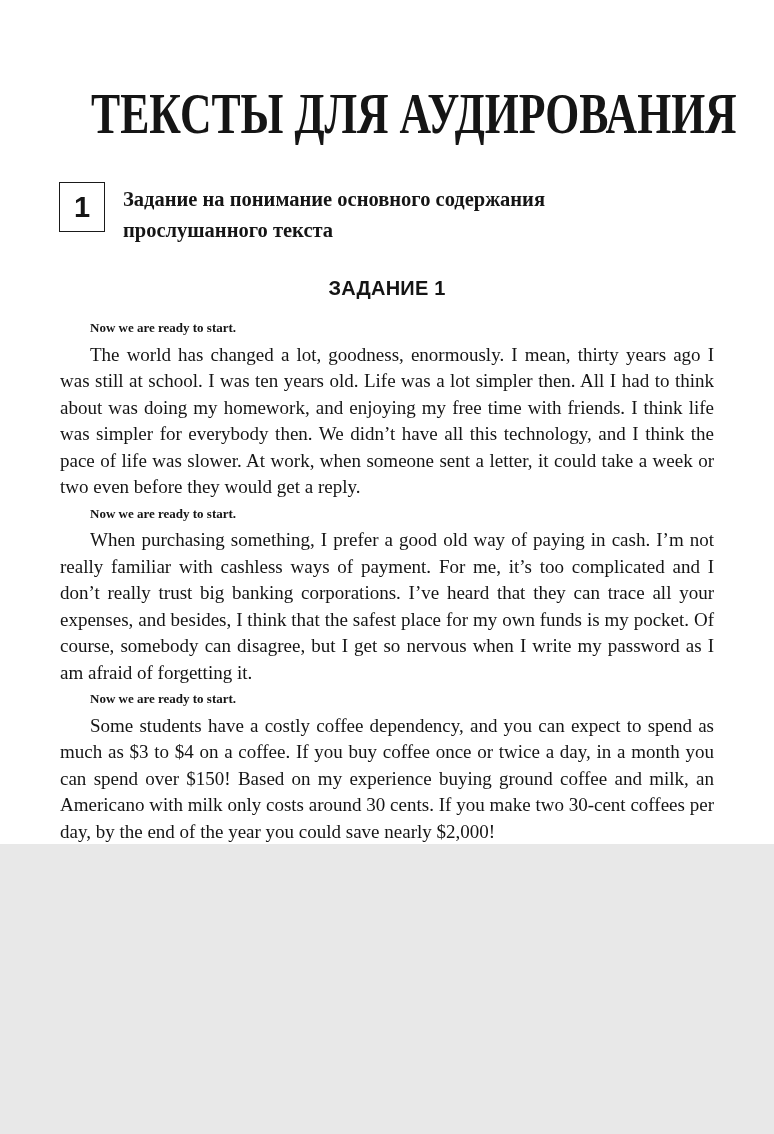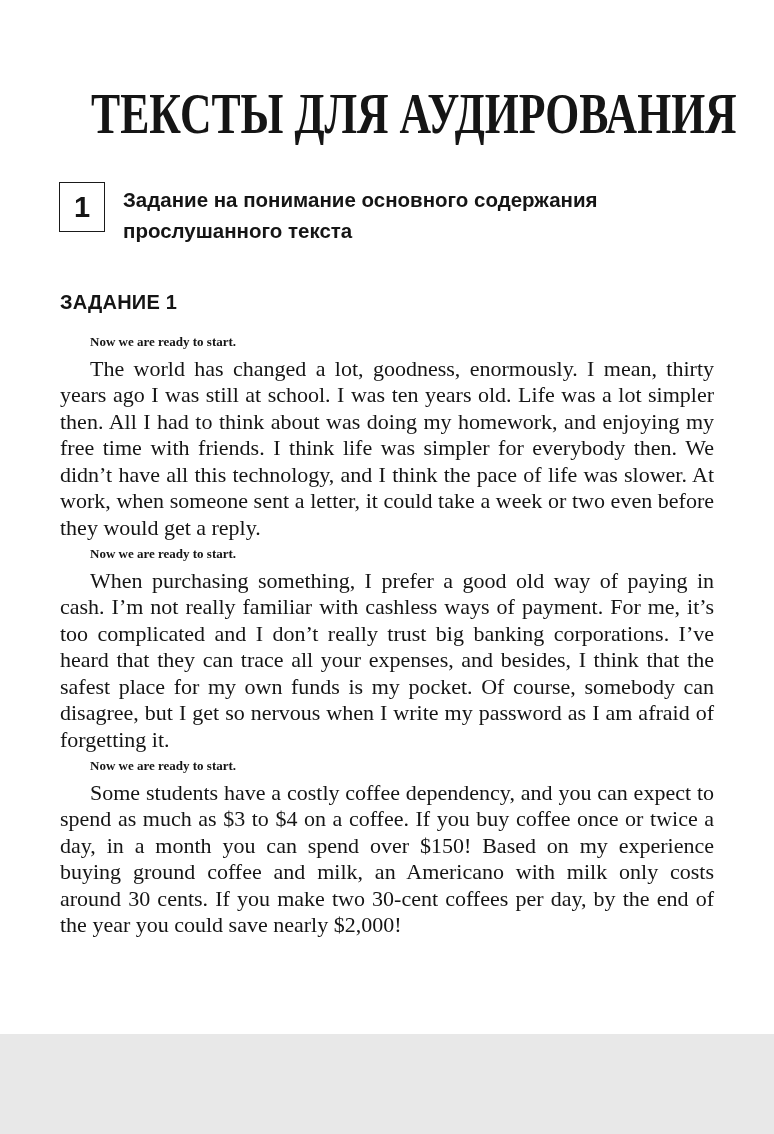--- a/index.html
+++ b/index.html
@@ -3,21 +3,21 @@
 <meta charset="utf-8">
 <style>
   html, body {
     margin: 0;
     padding: 0;
     background: #e8e8e8;
   }
   .page {
     position: relative;
     width: 774px;
-    height: 1034px;
+    height: 844px;
     margin: 0 auto;
     background: #ffffff;
     color: #151515;
     overflow: hidden;
     box-sizing: border-box;
   }
   .doc-title {
     margin-top: 86px;
     text-align: center;
     font-family: "Liberation Serif", "DejaVu Serif", serif;
@@ -46,47 +46,48 @@
     align-items: center;
     justify-content: center;
     font-family: "Liberation Sans", "DejaVu Sans", sans-serif;
     font-weight: 700;
     font-size: 29px;
     box-sizing: border-box;
   }
   .section-heading {
     margin-left: 18px;
     padding-top: 2px;
-    font-family: Liberation Sans, sans-serif;
+    font-family: Liberation Serif, serif;
     font-weight: 700;
     font-size: 20.5px;
     line-height: 31px;
     white-space: pre-line;
   }
   .task-heading {
-    margin: 45px 60px 15px;
+    margin: 31px 60px 15px;
+    text-align: center;
     font-family: "Liberation Sans", "DejaVu Sans", sans-serif;
     font-weight: 700;
     font-size: 20px;
     letter-spacing: 0.2px;
   }
   .task-lead {
     margin: 0 60px;
     text-indent: 30px;
     font-family: Liberation Serif, serif;
     font-weight: 700;
     font-size: 13px;
     line-height: 26.5px;
   }
   .task-text {
     margin: 0 60px;
     text-indent: 30px;
     text-align: justify;
     font-family: "Liberation Serif", "DejaVu Serif", serif;
-    font-size: 22px;
+    font-size: 19px;
     line-height: 26.5px;
   }
 </style>
 </head>
 <body>
 
 <div class="page">
 
   <h1 class="doc-title"><span class="squeeze">ТЕКСТЫ ДЛЯ АУДИРОВАНИЯ</span></h1>
 

